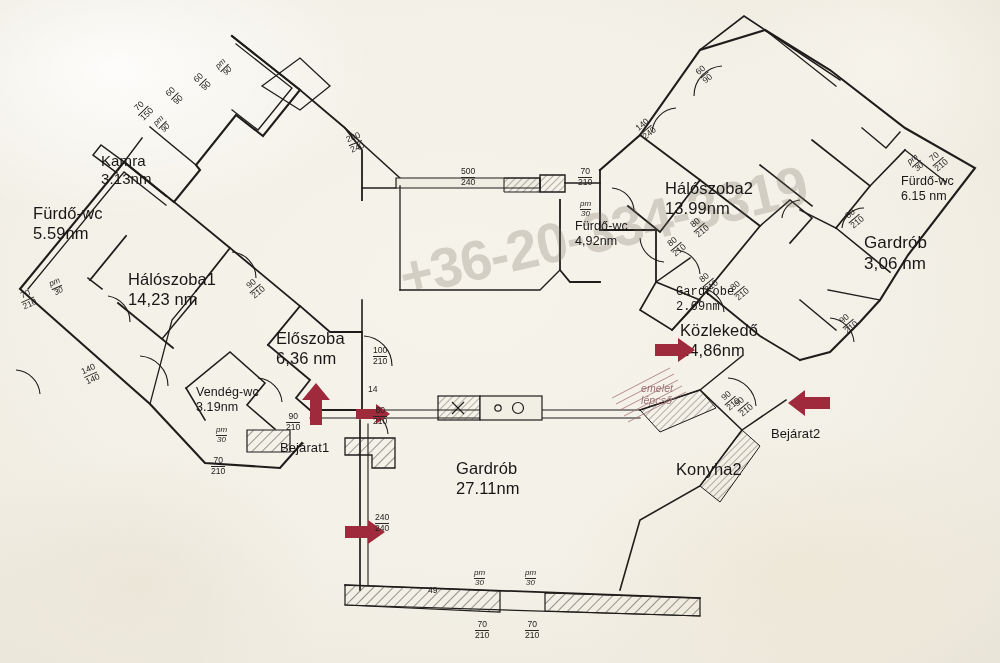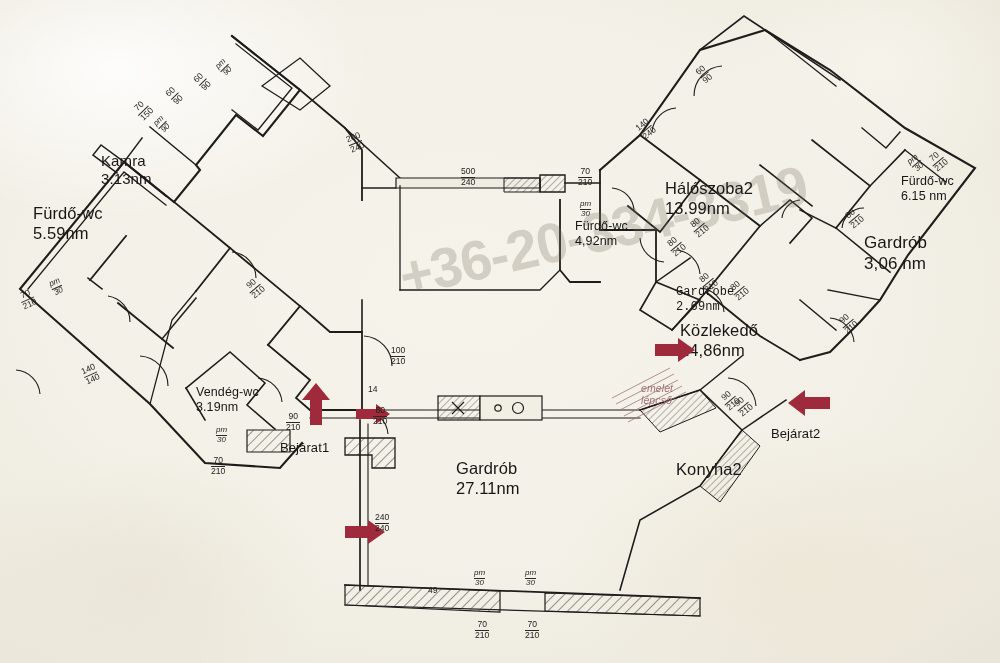--- a/index.html
+++ b/index.html
@@ -227,20 +227,28 @@
   <div id="watermark">+36-20-334-3319</div>
 
   <div class="lbl big" style="left:101px; top:152px; font-size:15px;">
     <span class="nm">Kamra</span>
       <span class="nm">3.13nm</span>
   </div>
   <div class="lbl big" style="left:33px;  top:203px;">
     <span class="nm">Fürdő-wc</span>
       <span class="nm">5.59nm</span>
   </div>
+  <div class="lbl big" style="left:128px; top:269px;">
+    <span class="nm">Hálószoba1</span>
+      <span class="nm">14,23 nm</span>
+  </div>
+  <div class="lbl big" style="left:276px; top:328px;">
+    <span class="nm">Előszoba</span>
+      <span class="nm">6,36 nm</span>
+  </div>
   <div class="lbl med" style="left:196px; top:385px; font-size:12.5px;">
     <span class="nm">Vendég-wc</span>
       <span class="nm">3.19nm</span>
   </div>
   <div class="lbl med" style="left:575px; top:219px; font-size:12.5px;">
     <span class="nm">Fürdő-wc</span>
       <span class="nm">4,92nm</span>
   </div>
   <div class="lbl big" style="left:665px; top:178px;">
     <span class="nm">Hálószoba2</span>
@@ -351,21 +359,21 @@
       <div class="dim pm" style="left: 216px; top: 426px; transform: rotate(0deg); transform-origin: left top;">
         <span class="a">pm</span>
         <div style="height: 1px; background: rgb(42, 39, 36); margin: 0.5px 0px;"></div>
         <span class="b">30</span>
       </div>
       <div class="dim" style="left: 286px; top: 412px; transform: rotate(0deg); transform-origin: left top;">
         <span class="a">90</span>
         <div style="height: 1px; background: rgb(42, 39, 36); margin: 0.5px 0px;"></div>
         <span class="b">210</span>
       </div>
-      <div class="dim" style="left: 373px; top: 346px; transform: rotate(0deg); transform-origin: left top; margin-left: 18px;">
+      <div class="dim" style="left: 373px; top: 346px; transform: rotate(0deg); transform-origin: left top;">
         <span class="a">100</span>
         <div style="height: 1px; background: rgb(42, 39, 36); margin: 0.5px 0px;"></div>
         <span class="b">210</span>
       </div>
       <div class="dim" style="left: 368px; top: 385px; transform: rotate(0deg); transform-origin: left top;">
         <span class="a">14</span>
       </div>
       <div class="dim" style="left: 373px; top: 406px; transform: rotate(0deg); transform-origin: left top;">
         <span class="a">80</span>
         <div style="height: 1px; background: rgb(42, 39, 36); margin: 0.5px 0px;"></div>

